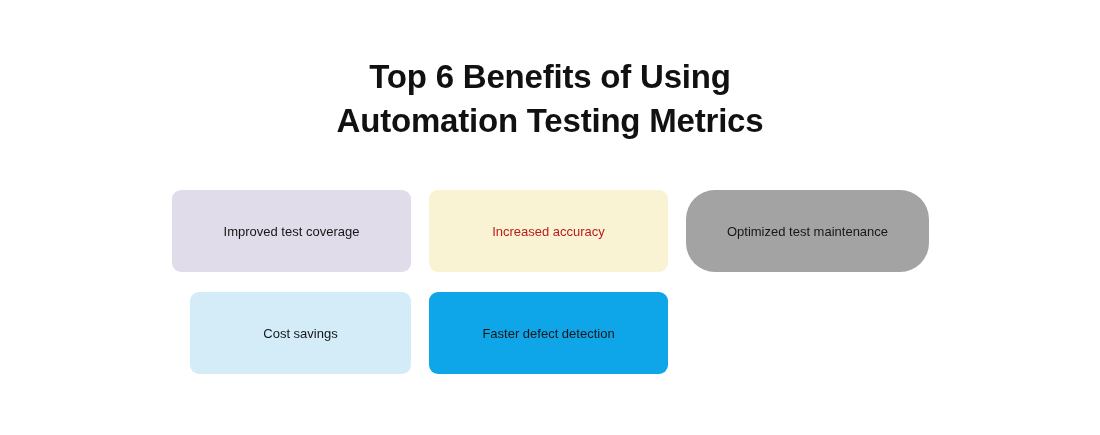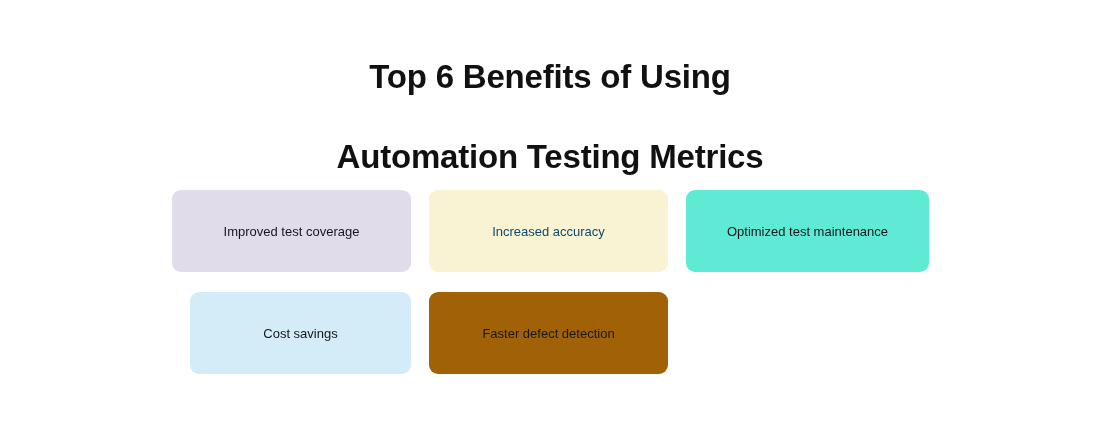--- a/index.html
+++ b/index.html
@@ -74,40 +74,40 @@
     text-align: center;
   }
 </style>
 </head>
 <body style="background-color: rgb(255, 255, 255);">
 
 <div class="infographic">
 
   <div class="title-block">
     <span class="title-line" style="color: rgb(17, 17, 17);">Top 6 Benefits of Using</span>
-    <span class="title-line" style="color: rgb(17, 17, 17); margin-top: 36px;">Automation Testing Metrics</span>
+    <span class="title-line" style="color: rgb(17, 17, 17);">Automation Testing Metrics</span>
   </div>
 
   <div class="cards-grid">
 
     <div class="benefit-card" style="background-color: rgb(224, 220, 233);">
       <span class="benefit-label" style="color: rgb(21, 23, 26);">Improved test coverage</span>
     </div>
 
 
     <div class="benefit-card" style="background-color: rgb(250, 243, 211);">
-      <span class="benefit-label" style="color: #0c4a6e;">Increased accuracy</span>
+      <span class="benefit-label" style="color: #b91c1c;">Increased accuracy</span>
     </div>
 
-    <div class="benefit-card" style="background-color: #5eead4;">
+    <div class="benefit-card" style="background-color: #a3a3a3; border-radius: 29px;">
       <span class="benefit-label" style="color: rgb(21, 23, 26);">Optimized test maintenance</span>
     </div>
 
     <div class="benefit-card" style="background-color: rgb(211, 236, 247); margin-left: 18px;">
       <span class="benefit-label" style="color: rgb(21, 23, 26);">Cost savings</span>
     </div>
 
-    <div class="benefit-card" style="background-color: #a16207;">
+    <div class="benefit-card" style="background-color: #0ea5e9;">
       <span class="benefit-label" style="color: rgb(21, 23, 26);">Faster defect detection</span>
     </div>
 
   </div>
 </div>
 
 </body></html>

